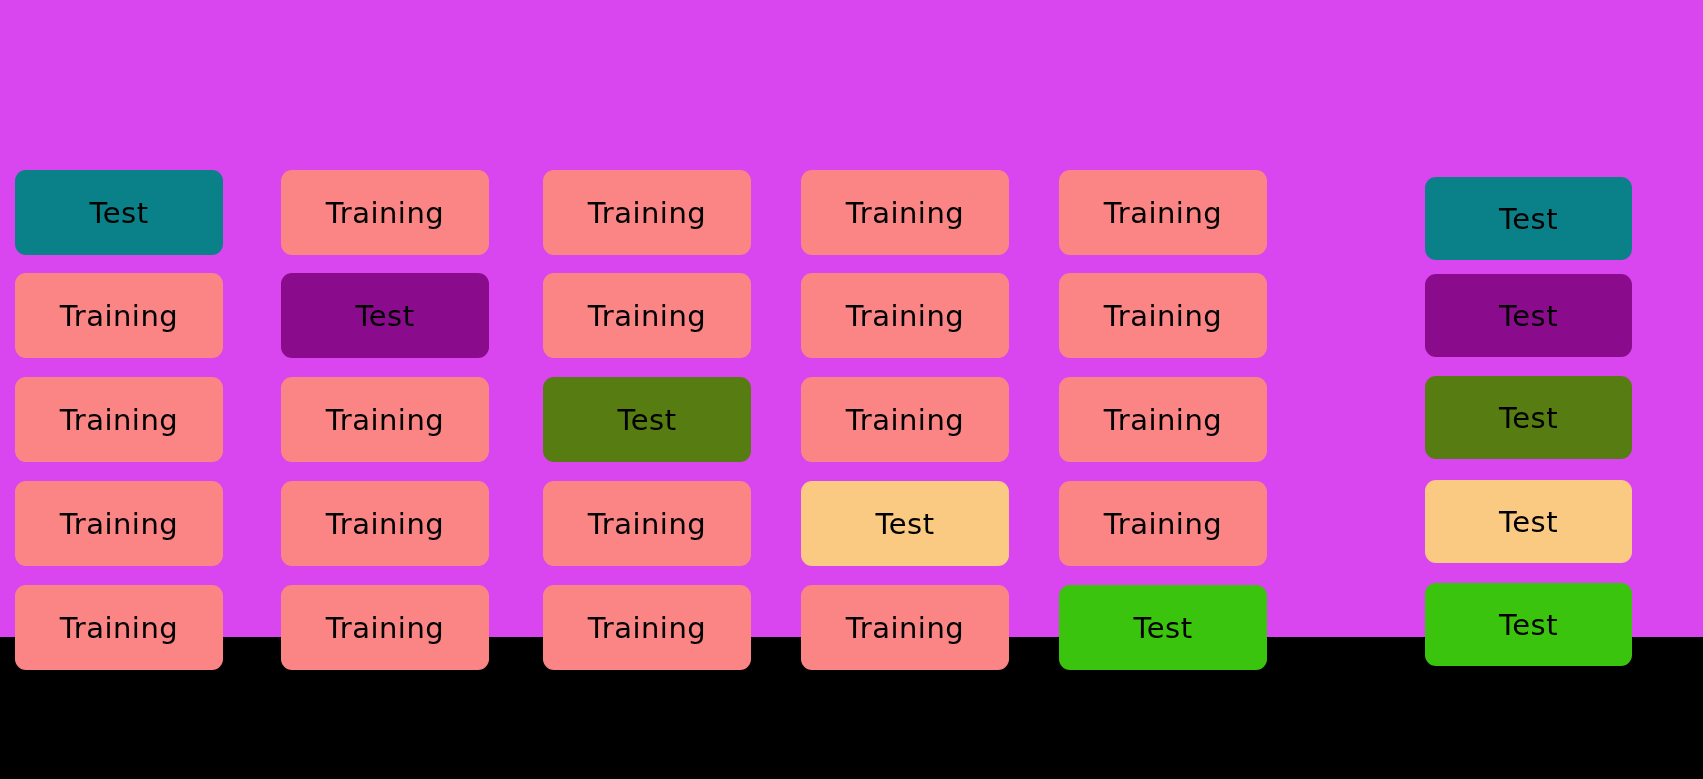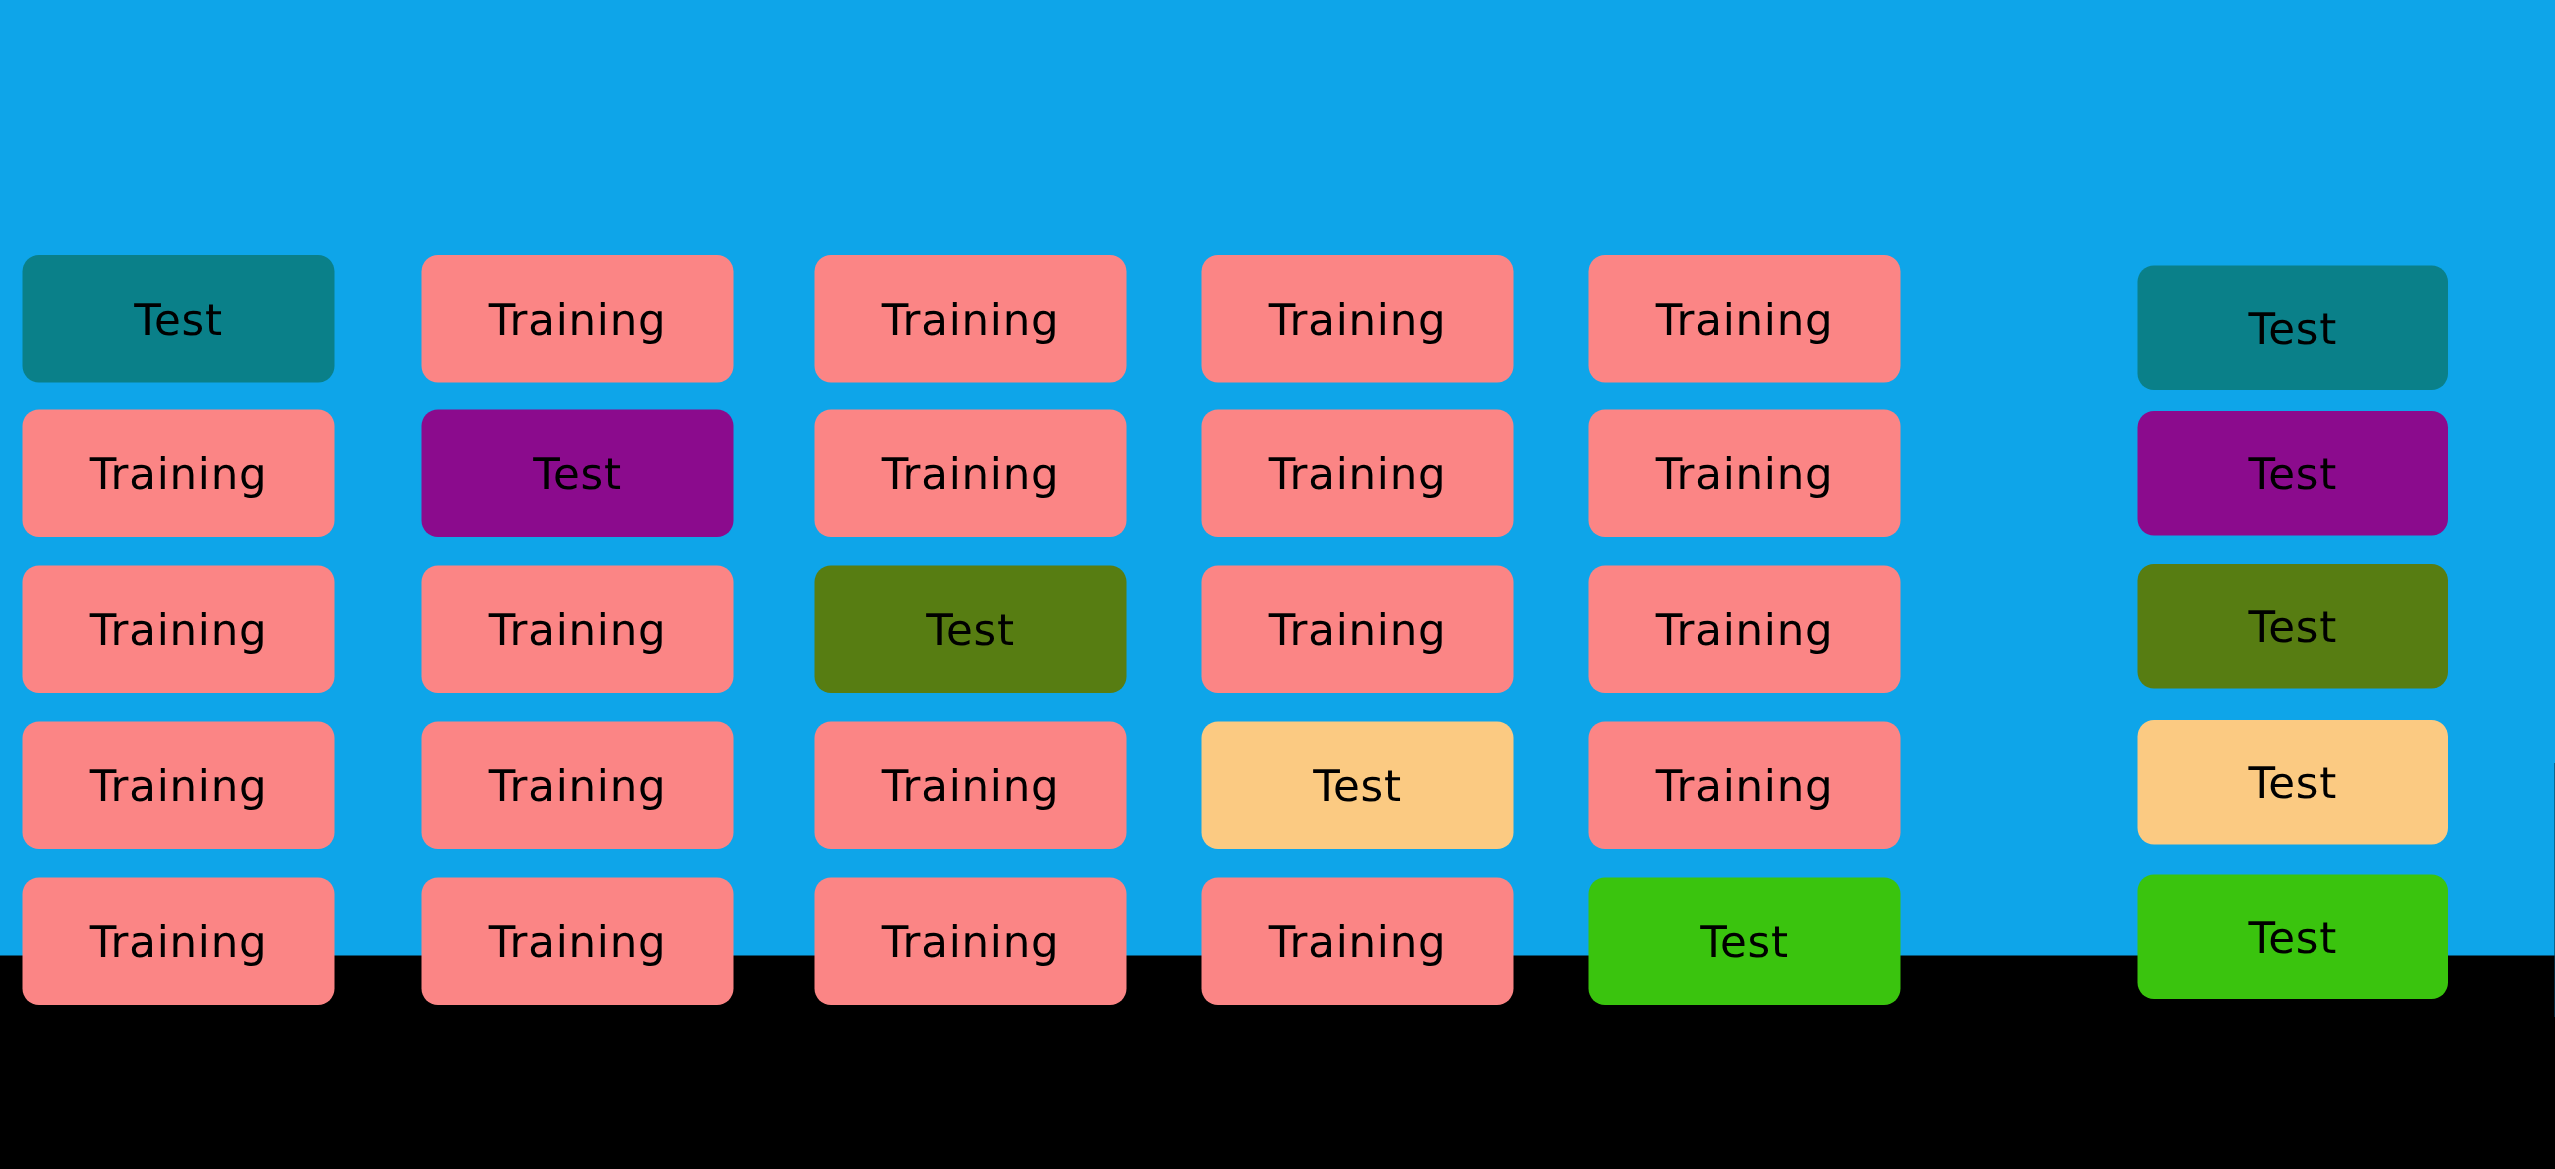--- a/index.html
+++ b/index.html
@@ -10,21 +10,21 @@
   body {
     width: 1703px;
     height: 779px;
     overflow: hidden;
     font-family: "DejaVu Sans", sans-serif;
   }
   .stage {
     position: relative;
     width: 1703px;
     height: 637px;
-    background: #0ea5e9;
+    background: #d946ef;
   }
   .cell {
     position: absolute;
     border-radius: 11px;
     display: flex;
     align-items: center;
     justify-content: center;
     font-size: 29px;
     letter-spacing: 0.5px;
     color: #000000;

